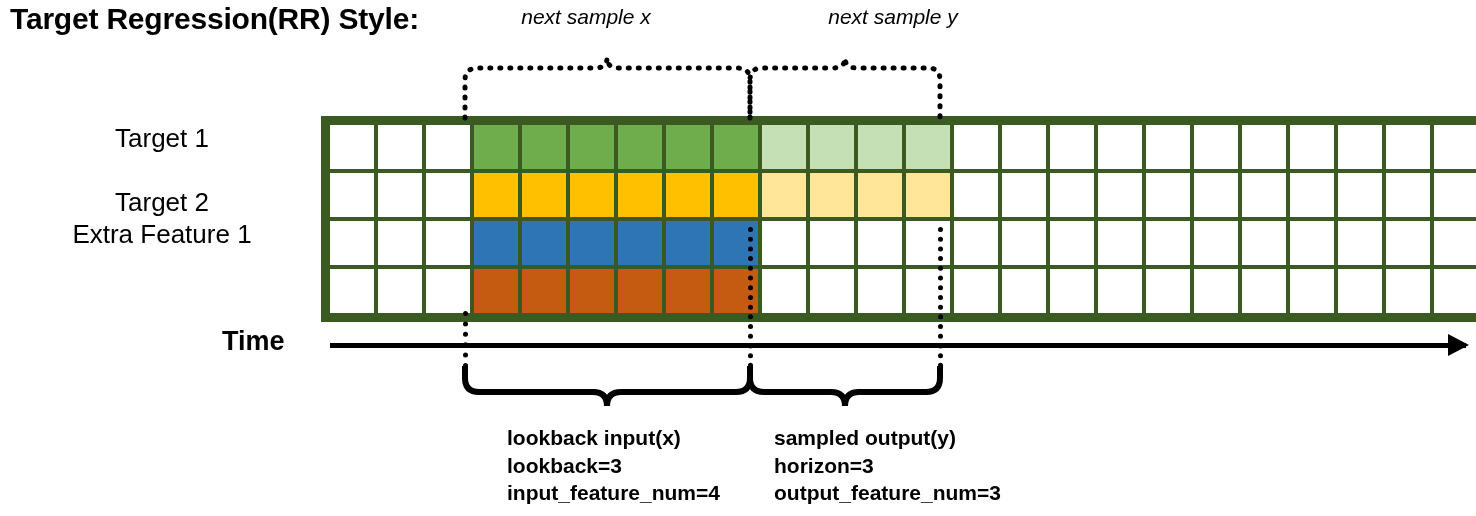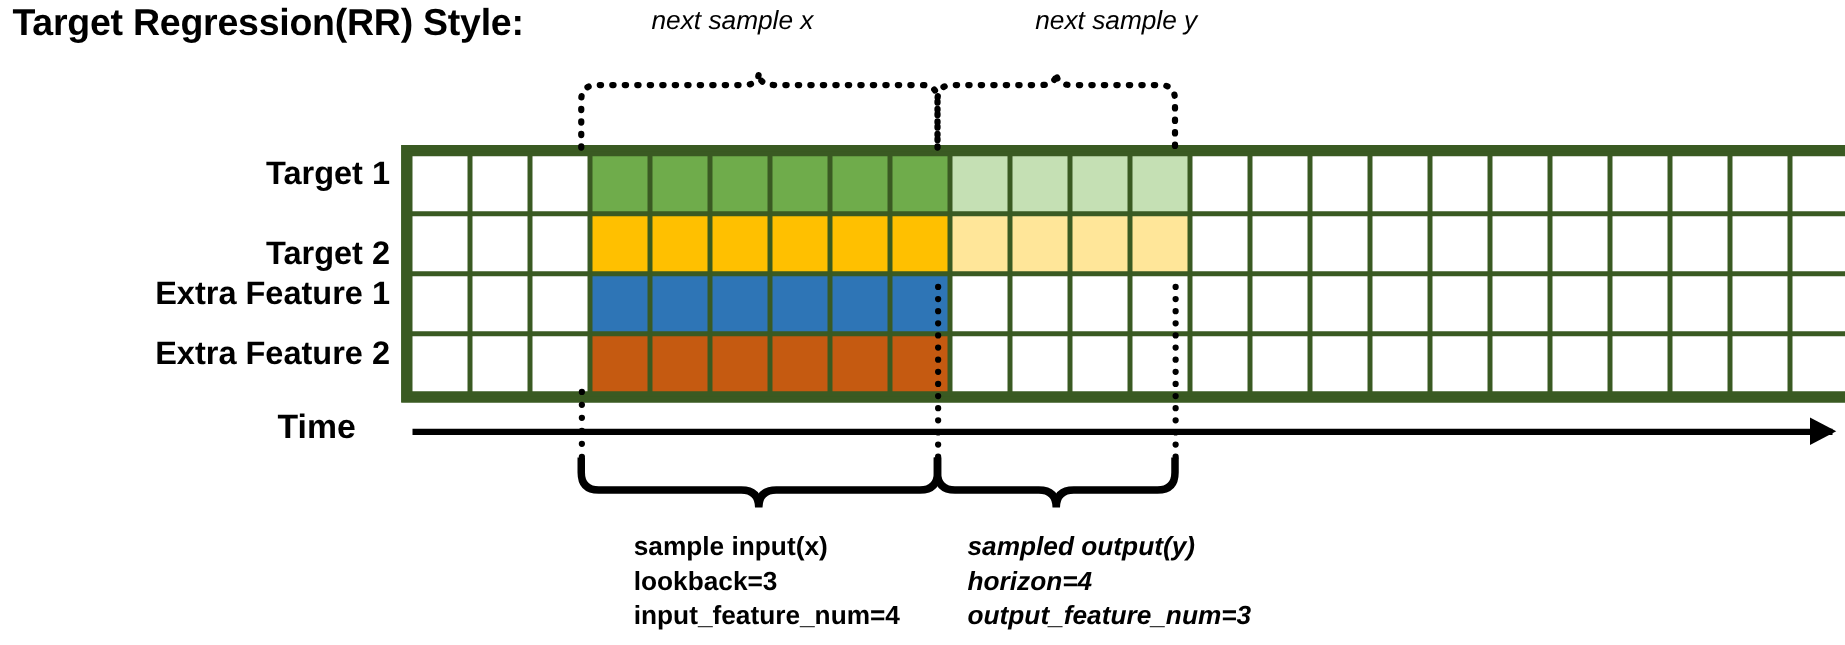--- a/index.html
+++ b/index.html
@@ -28,23 +28,23 @@
     font-weight: 700;
     letter-spacing: -0.2px;
     white-space: nowrap;
   }
 
   
   .row-label {
     position: absolute;
     right: 0;
     width: 300px;
-    text-align: right;
+    text-align: center;
     font-size: 26px;
-    font-weight: 700;
+    font-weight: 400;
     white-space: nowrap;
     line-height: 1;
   }
   #labels-col {
     position: absolute;
     left: 8px;
     top: 117px;
     width: 304px;
     height: 194px;
   }
@@ -134,21 +134,20 @@
 <body>
 
 <div id="canvas">
 
   <div id="title">Target Regression(RR) Style:</div>
 
   <div id="labels-col">
     <div class="row-label" style="top:8px;">Target 1</div>
     <div class="row-label" style="top:72px;">Target 2</div>
     <div class="row-label" style="top:104px;">Extra Feature 1</div>
-    <div class="row-label" style="top:152px;">Extra Feature 2</div>
   </div>
 
   <div id="grid" style="width: 1158px; padding: 4px;">
       <div class="grid-row" style="grid-template-columns: repeat(24, 44px);">
         <div class="cell" style="background: rgb(255, 255, 255);"></div>
         <div class="cell" style="background: rgb(255, 255, 255);"></div>
         <div class="cell" style="background: rgb(255, 255, 255);"></div>
         <div class="cell" style="background: rgb(111, 172, 75);"></div>
         <div class="cell" style="background: rgb(111, 172, 75);"></div>
         <div class="cell" style="background: rgb(111, 172, 75);"></div>
@@ -272,24 +271,24 @@
 
   <svg class="brace-svg" id="bottom-brace-1" style="left:0px; top:0px; width:1476px; height:516px;">
     <path d="M 465,366 L 465,378 Q 465,392 479,392 L 593,392 Q 607,392 607,406 Q 607,392 621,392 L 736,392 Q 750,392 750,378 L 750,366" fill="none" stroke="#000" stroke-width="6" stroke-linecap="butt"></path>
   </svg>
 
   <svg class="brace-svg" id="bottom-brace-2" style="left:0px; top:0px; width:1476px; height:516px;">
     <path d="M 750,366 L 750,378 Q 750,392 764,392 L 831,392 Q 845,392 845,406 Q 845,392 859,392 L 926,392 Q 940,392 940,378 L 940,366" fill="none" stroke="#000" stroke-width="6" stroke-linecap="butt"></path>
   </svg>
 
   <div class="bottom-caption" style="left:507px; top:424px;">
-    <div>sample input(x)</div>
+    <div>lookback input(x)</div>
     <div>lookback=3</div>
     <div>input_feature_num=4</div>
   </div>
 
-  <div class="bottom-caption" style="left:774px; top:424px;font-style:italic;">
+  <div class="bottom-caption" style="left:774px; top:424px;">
     <div>sampled output(y)</div>
-    <div>horizon=4</div>
+    <div>horizon=3</div>
     <div>output_feature_num=3</div>
   </div>
 
 </div>
 
 </body></html>

